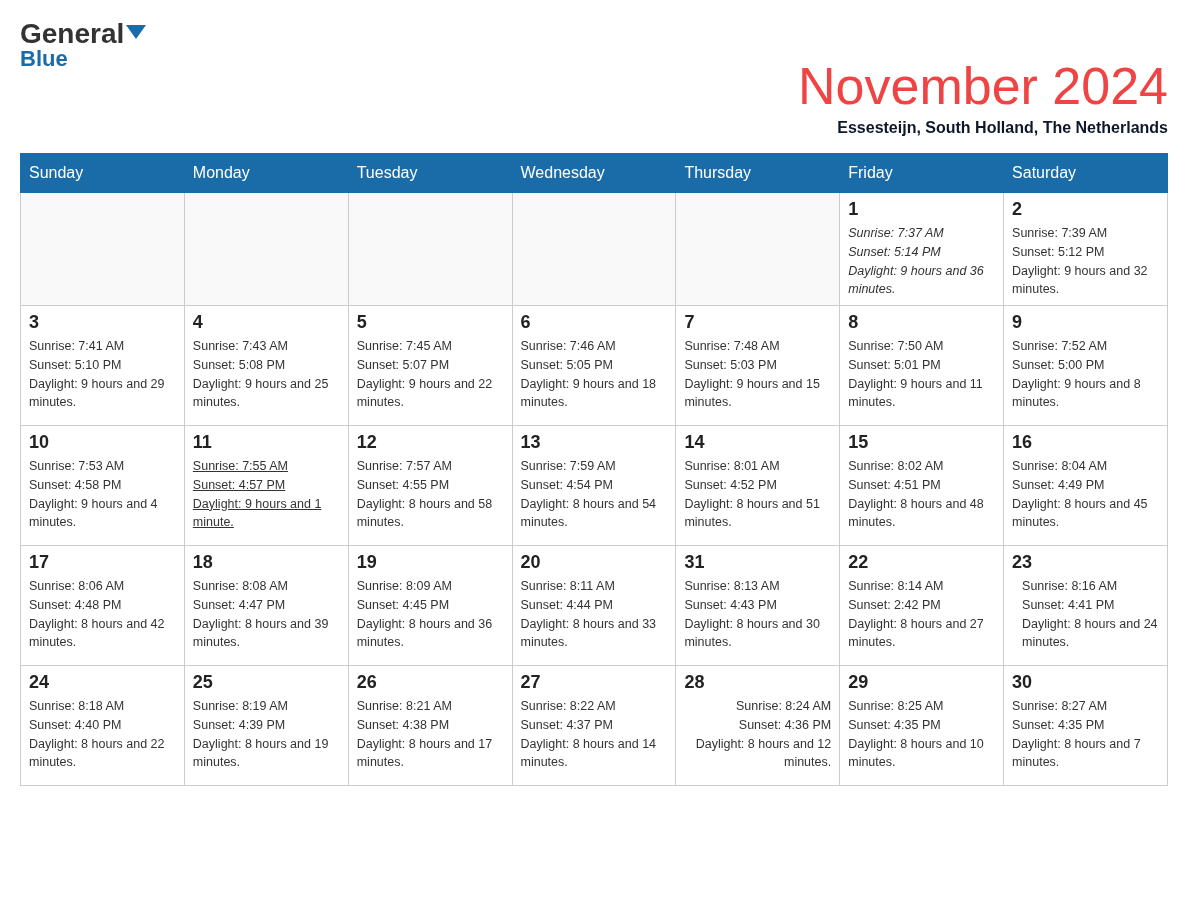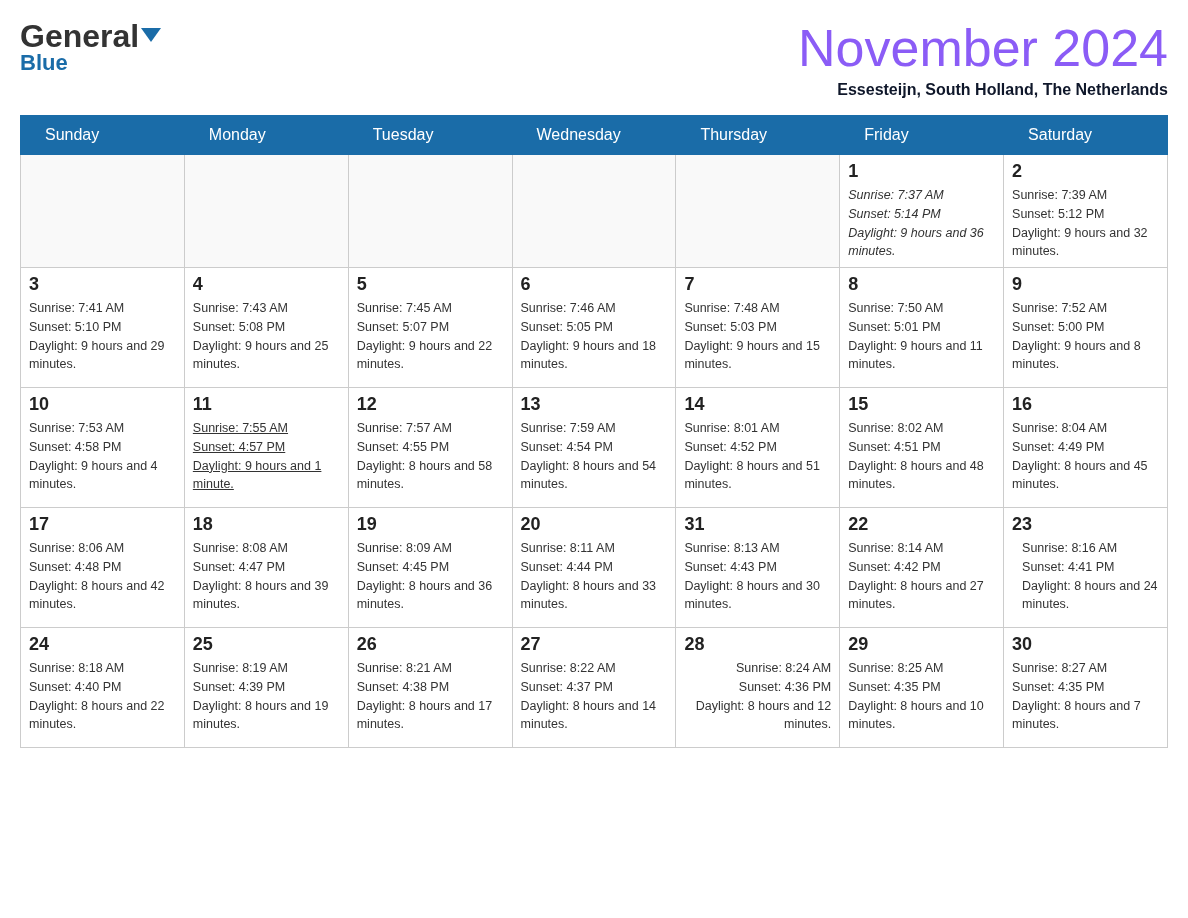--- a/index.html
+++ b/index.html
@@ -16,21 +16,21 @@
       justify-content: space-between;
       align-items: flex-start;
       margin-bottom: 16px;
     }
     .logo {
       display: flex;
       flex-direction: column;
       align-items: flex-start;
     }
     .logo-text {
-      font-size: 32px;
+      font-size: 28px;
       font-weight: bold;
       color: #333;
       line-height: 1;
     }
     .logo-text span {
       color: #1a6ca8;
     }
     .logo-triangle {
       display: inline-block;
       width: 0;
@@ -48,40 +48,41 @@
       font-size: 22px;
       font-weight: bold;
       margin-top: -2px;
     }
     .title-section {
       text-align: right;
     }
     .month-title {
       font-size: 52px;
       font-weight: 300;
-      color: #8b5cf6;
+      color: #ef4444;
       line-height: 1.1;
+      margin-top: 38px;
     }
     .location-title {
       font-size: 16px;
       color: #0f172a;
       font-weight: bold;
       margin-top: 4px;
     }
     .calendar {
       width: 100%;
       border-collapse: collapse;
       border: 1px solid #aaa;
     }
     .calendar th {
       background-color: #1a6ca8;
       color: #fff;
       font-size: 16px;
       font-weight: normal;
-      padding: 10px 24px;
+      padding: 10px 8px;
       text-align: left;
       border: 1px solid #1a6ca8;
     }
     .calendar td {
       width: 14.28%;
       vertical-align: top;
       padding: 6px 8px;
       border: 1px solid #ccc;
       font-size: 13px;
       height: 120px;
@@ -267,21 +268,21 @@
         </td>
         <td>
           <div class="day-number">31</div>
           <div class="day-info" style="white-space: pre-line;">Sunrise: 8:13 AM
 Sunset: 4:43 PM
 Daylight: 8 hours and 30 minutes.</div>
         </td>
         <td>
           <div class="day-number">22</div>
           <div class="day-info" style="white-space: pre-line;">Sunrise: 8:14 AM
-Sunset: 4:42 PM
+Sunset: 2:42 PM
 Daylight: 8 hours and 27 minutes.</div>
         </td>
         <td>
           <div class="day-number">23</div>
           <div class="day-info" style="white-space: pre-line; margin-left: 10px;">Sunrise: 8:16 AM
 Sunset: 4:41 PM
 Daylight: 8 hours and 24 minutes.</div>
         </td>
       </tr>
       <tr>

